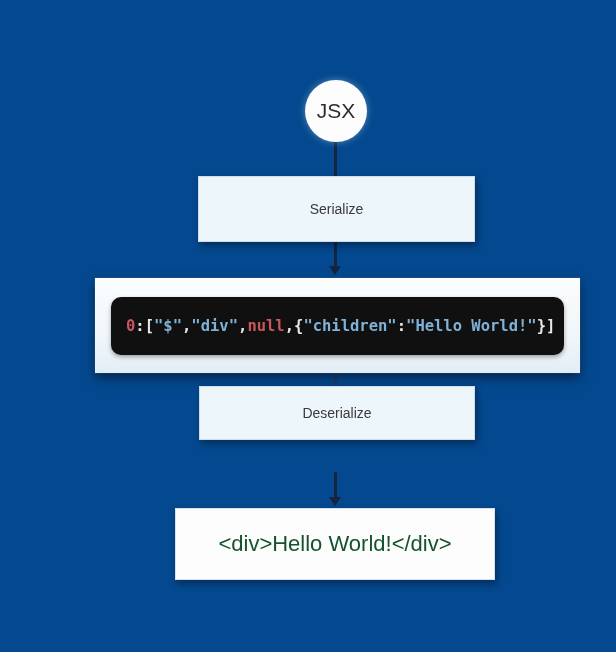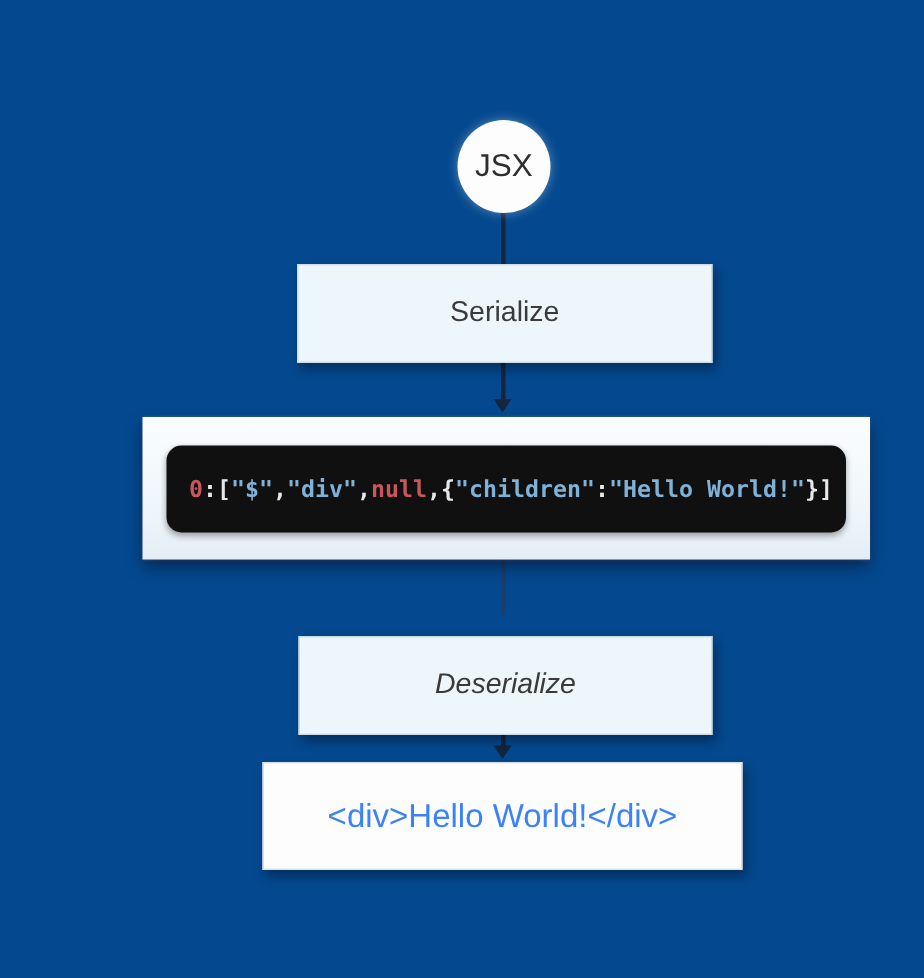--- a/index.html
+++ b/index.html
@@ -48,22 +48,22 @@
     border: 1px solid #cfdde6;
     box-sizing: border-box;
     color: #3a3a3a;
     text-align: center;
     display: flex; flex-direction: column; justify-content: center;
     gap: 5px;
     box-shadow: 2px 4px 7px rgba(4, 14, 34, 0.45);
     z-index: 2;
   }
   .serialize-box   { left: 198px; top: 176px; width: 277px; height: 66px; }
-  .deserialize-box { left: 199px; top: 424px; width: 276px; height: 66px; font-style: italic; }
-  .label-box .box-title, .label-box .box-subtitle { font-size: 19px; line-height: 1.2; }
+  .deserialize-box { left: 199px; top: 386px; width: 276px; height: 54px; }
+  .label-box .box-title, .label-box .box-subtitle { font-size: 14px; line-height: 1.2; }
 
   
   .payload-card {
     position: absolute;
     left: 95px; top: 278px;
     width: 485px; height: 95px;
     background: linear-gradient(180deg, #fbfdfe 0%, #eef5fa 70%, #e3edf5 100%);
     box-shadow: 0 5px 10px rgba(8, 10, 30, 0.55), 0 0 2px rgba(110,130,155,0.6);
     display: flex; align-items: center; justify-content: center;
     z-index: 2;
@@ -83,21 +83,21 @@
   }
 
   
   .output-box {
     position: absolute;
     left: 175px; top: 508px;
     width: 320px; height: 72px;
     background: #fdfdfd;
     border: 1px solid #d8e2e8;
     box-sizing: border-box;
-    color: #3b82f6;
+    color: #14532d;
     font-size: 22px;
     display: flex; align-items: center; justify-content: center;
     box-shadow: 2px 4px 7px rgba(4, 14, 34, 0.45);
     z-index: 2;
   }
 </style>
 </head>
 <body>
 
 <div class="stage">

